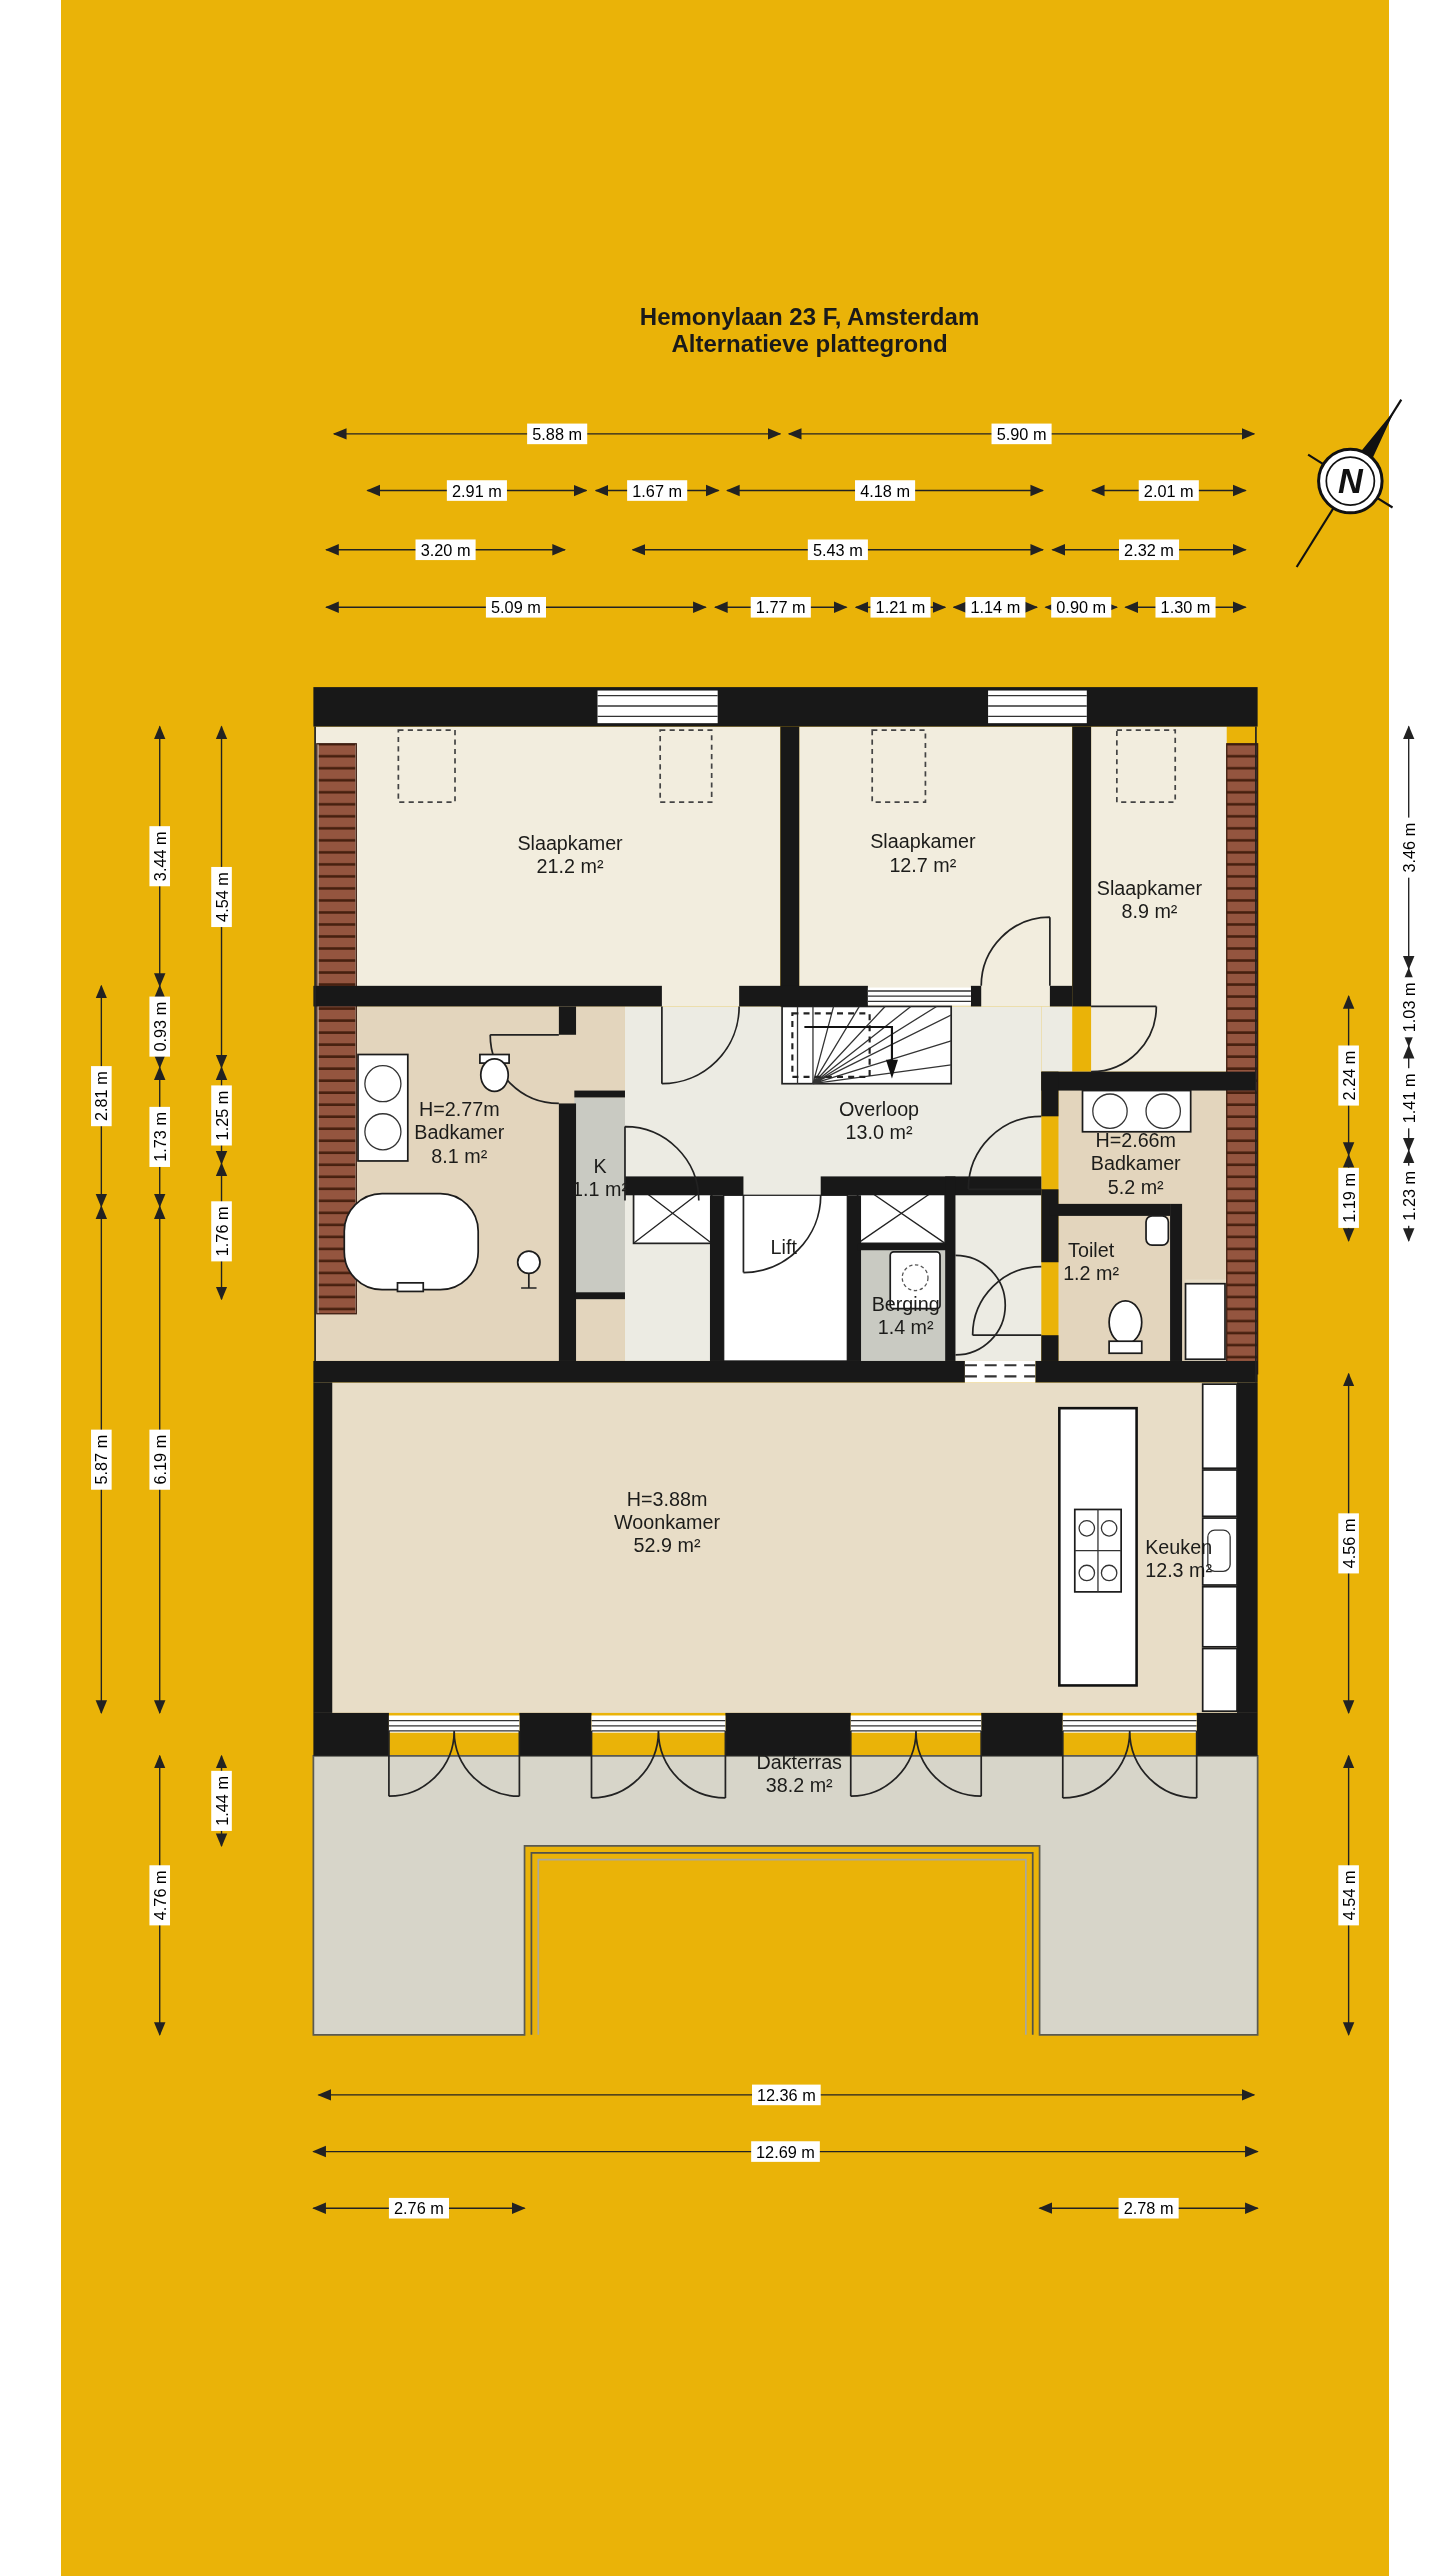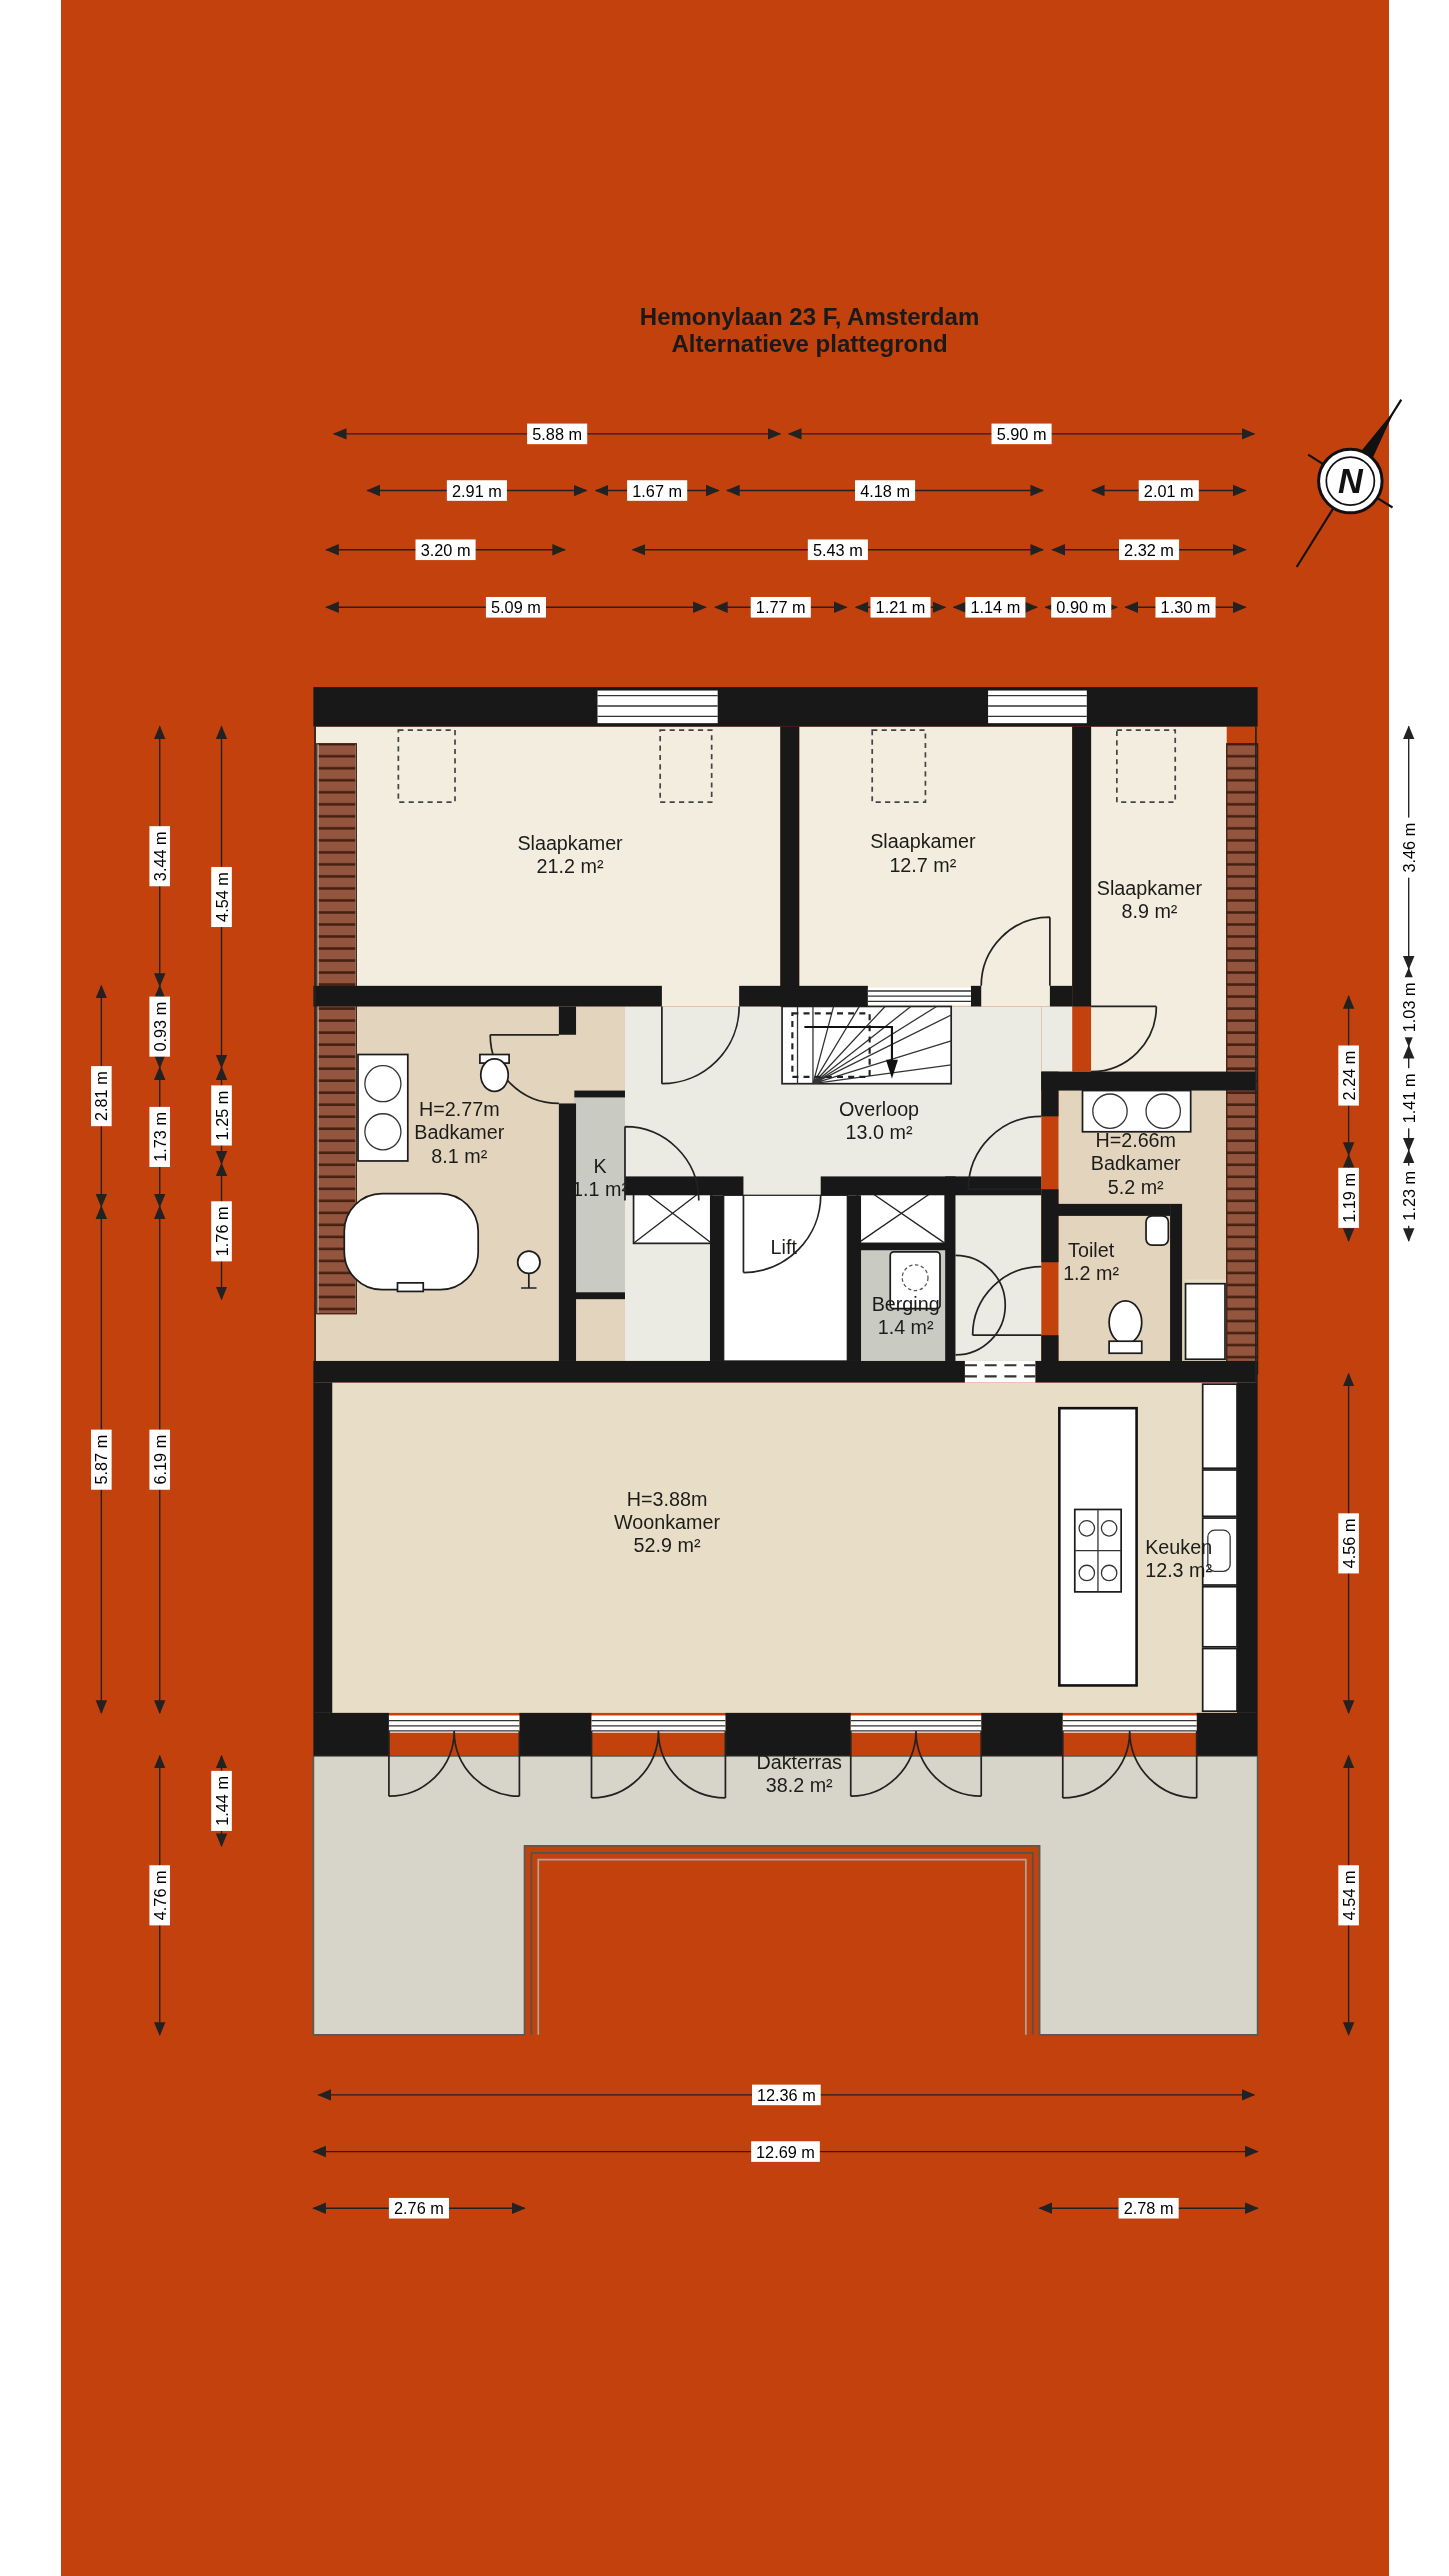--- a/index.html
+++ b/index.html
@@ -1,16 +1,16 @@
 <!DOCTYPE html>
 <html style="font-size:13.7px"><head>
 <meta charset="utf-8">
 <style>
   html,body{margin:0;padding:0;background:#ffffff;font-family:"Liberation Sans",sans-serif;}
-  .page{width:1328px;height:2576px;position:relative;background:#c2410c;margin:0 auto;}
+  .page{width:1328px;height:2576px;position:relative;background:#eab308;margin:0 auto;}
   svg text{font-family:"Liberation Sans",sans-serif;}
   .title-line{font-size:28px;font-weight:bold;fill:#1a1a1a;}
   .room-label{font-size:23px;fill:#1c1c1a;}
   .dim-label{font-size:19px;fill:#000;}
   .wall{fill:#181818;}
   .fix{fill:#ffffff;stroke:#1c1c1c;stroke-width:2;}
   .door{fill:none;stroke:#222;stroke-width:2;}
   .thin{stroke:#333;stroke-width:1.5;}
 </style>
 </head>

